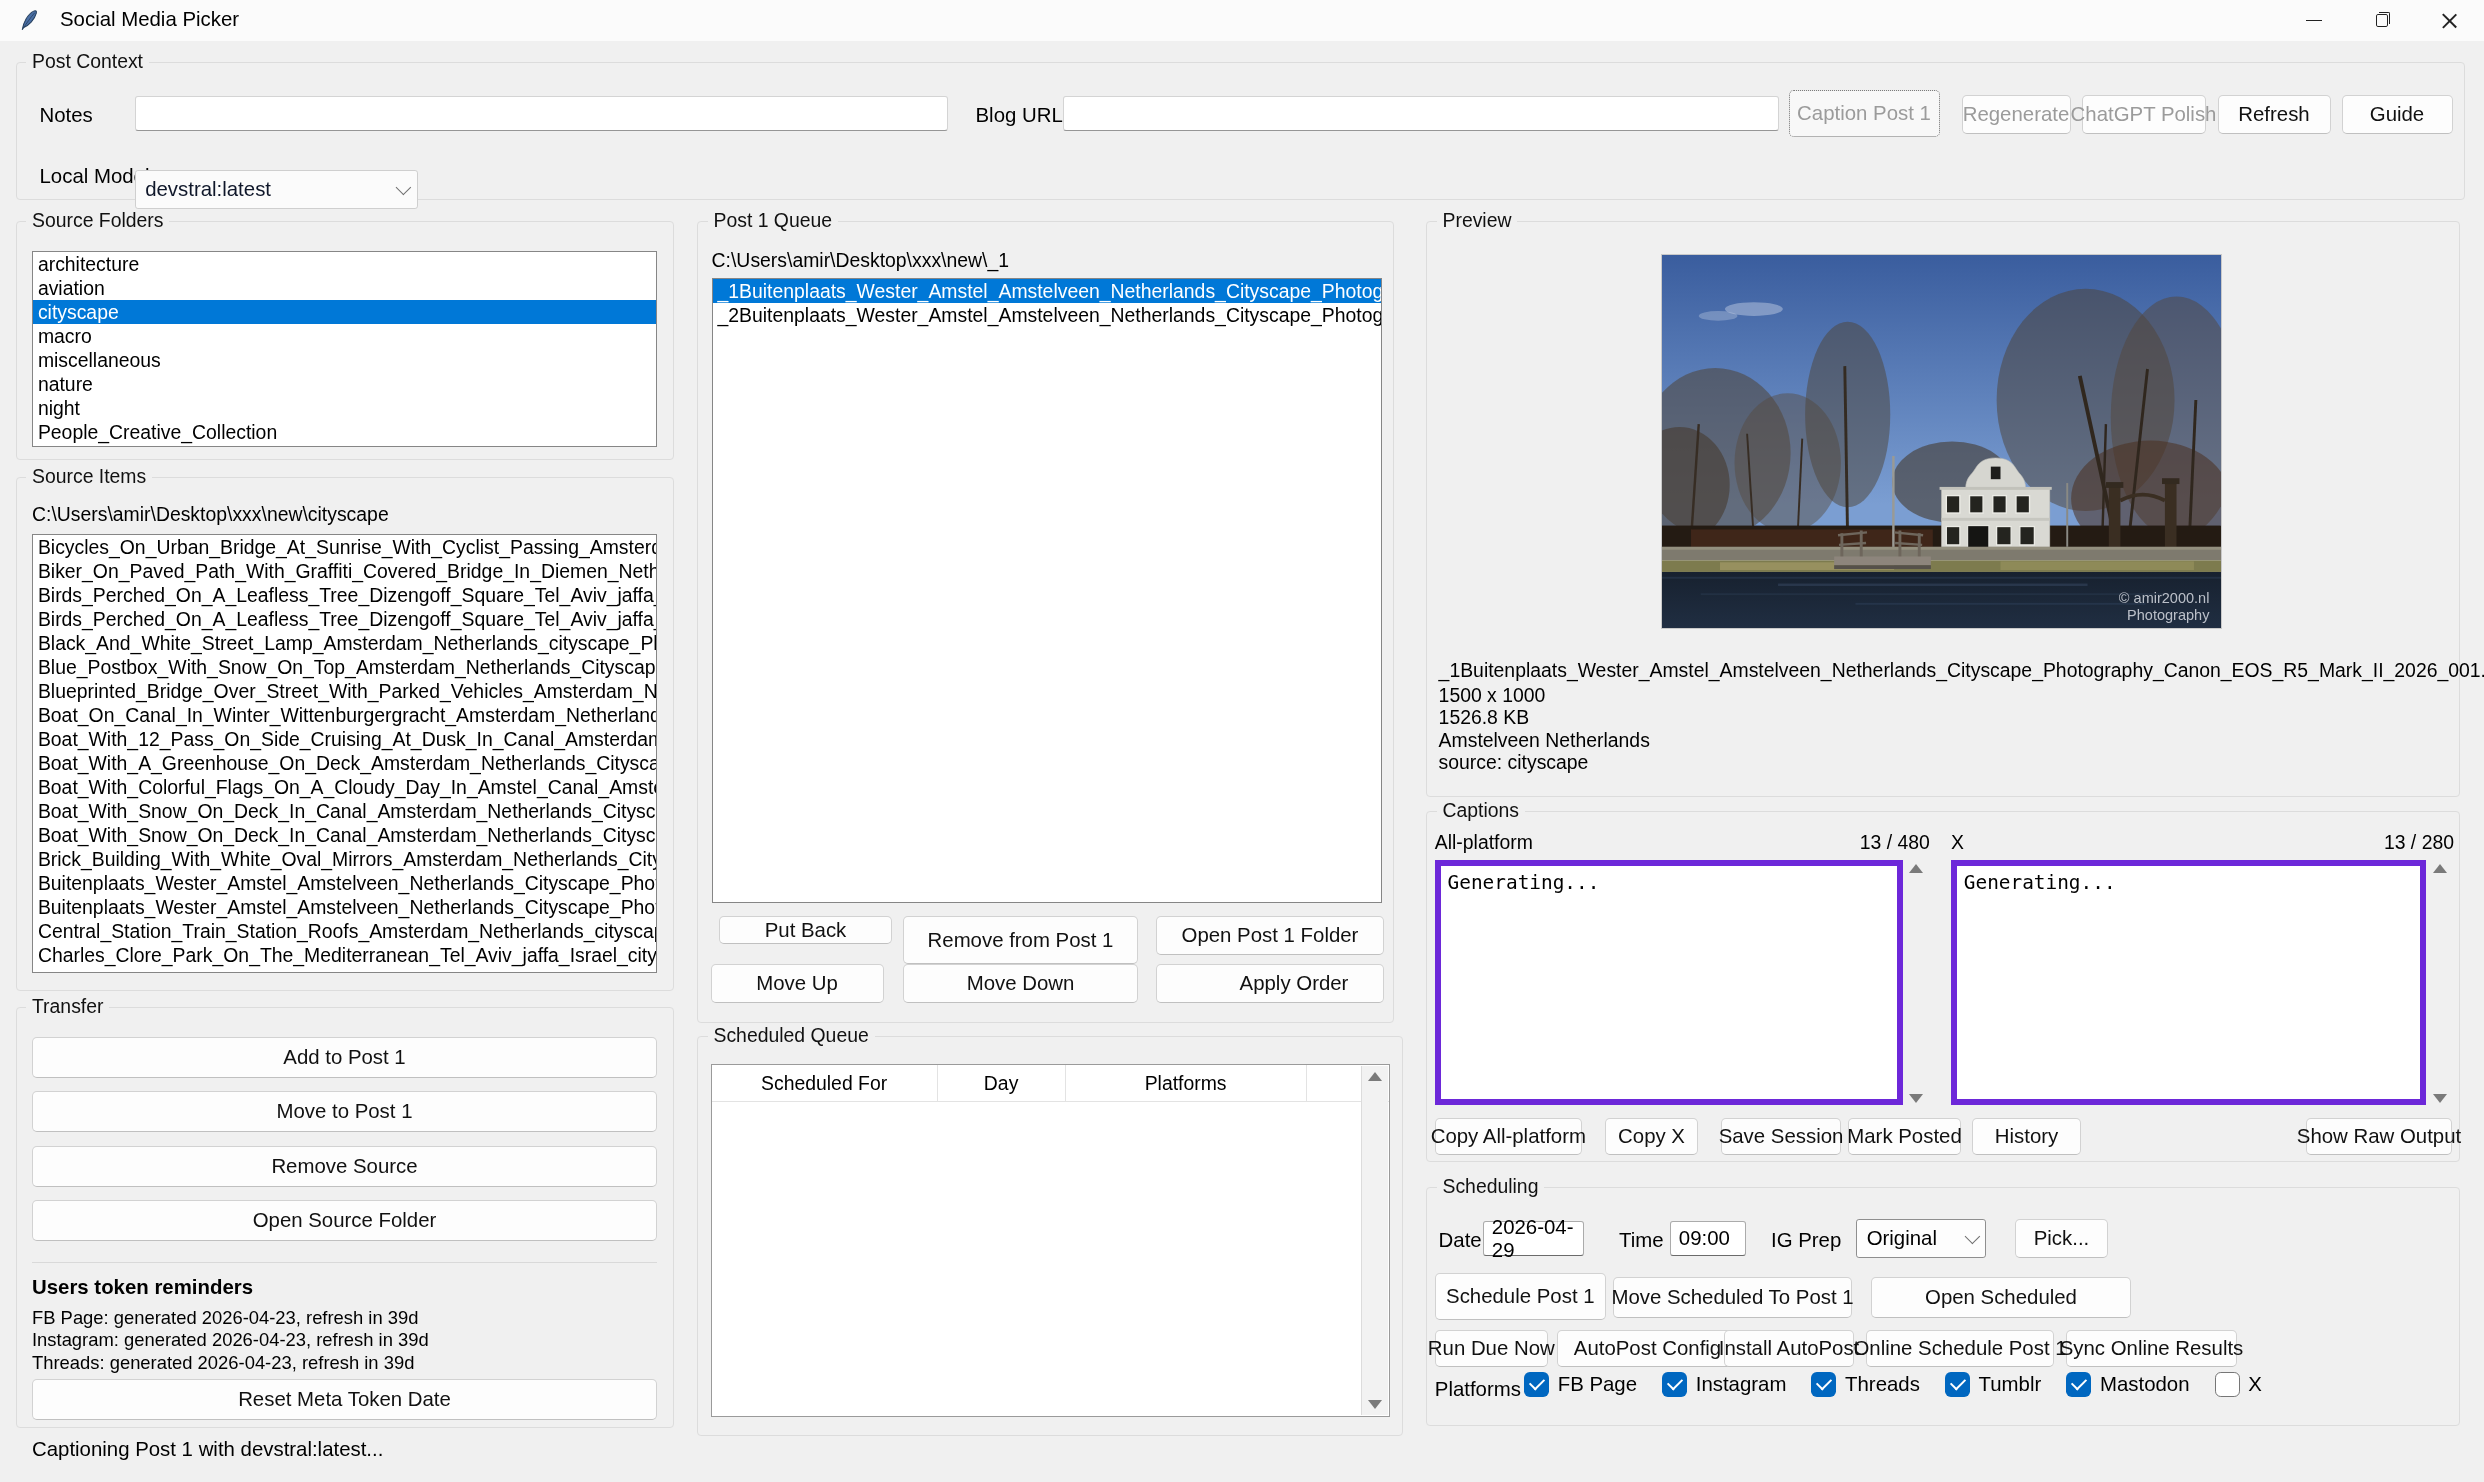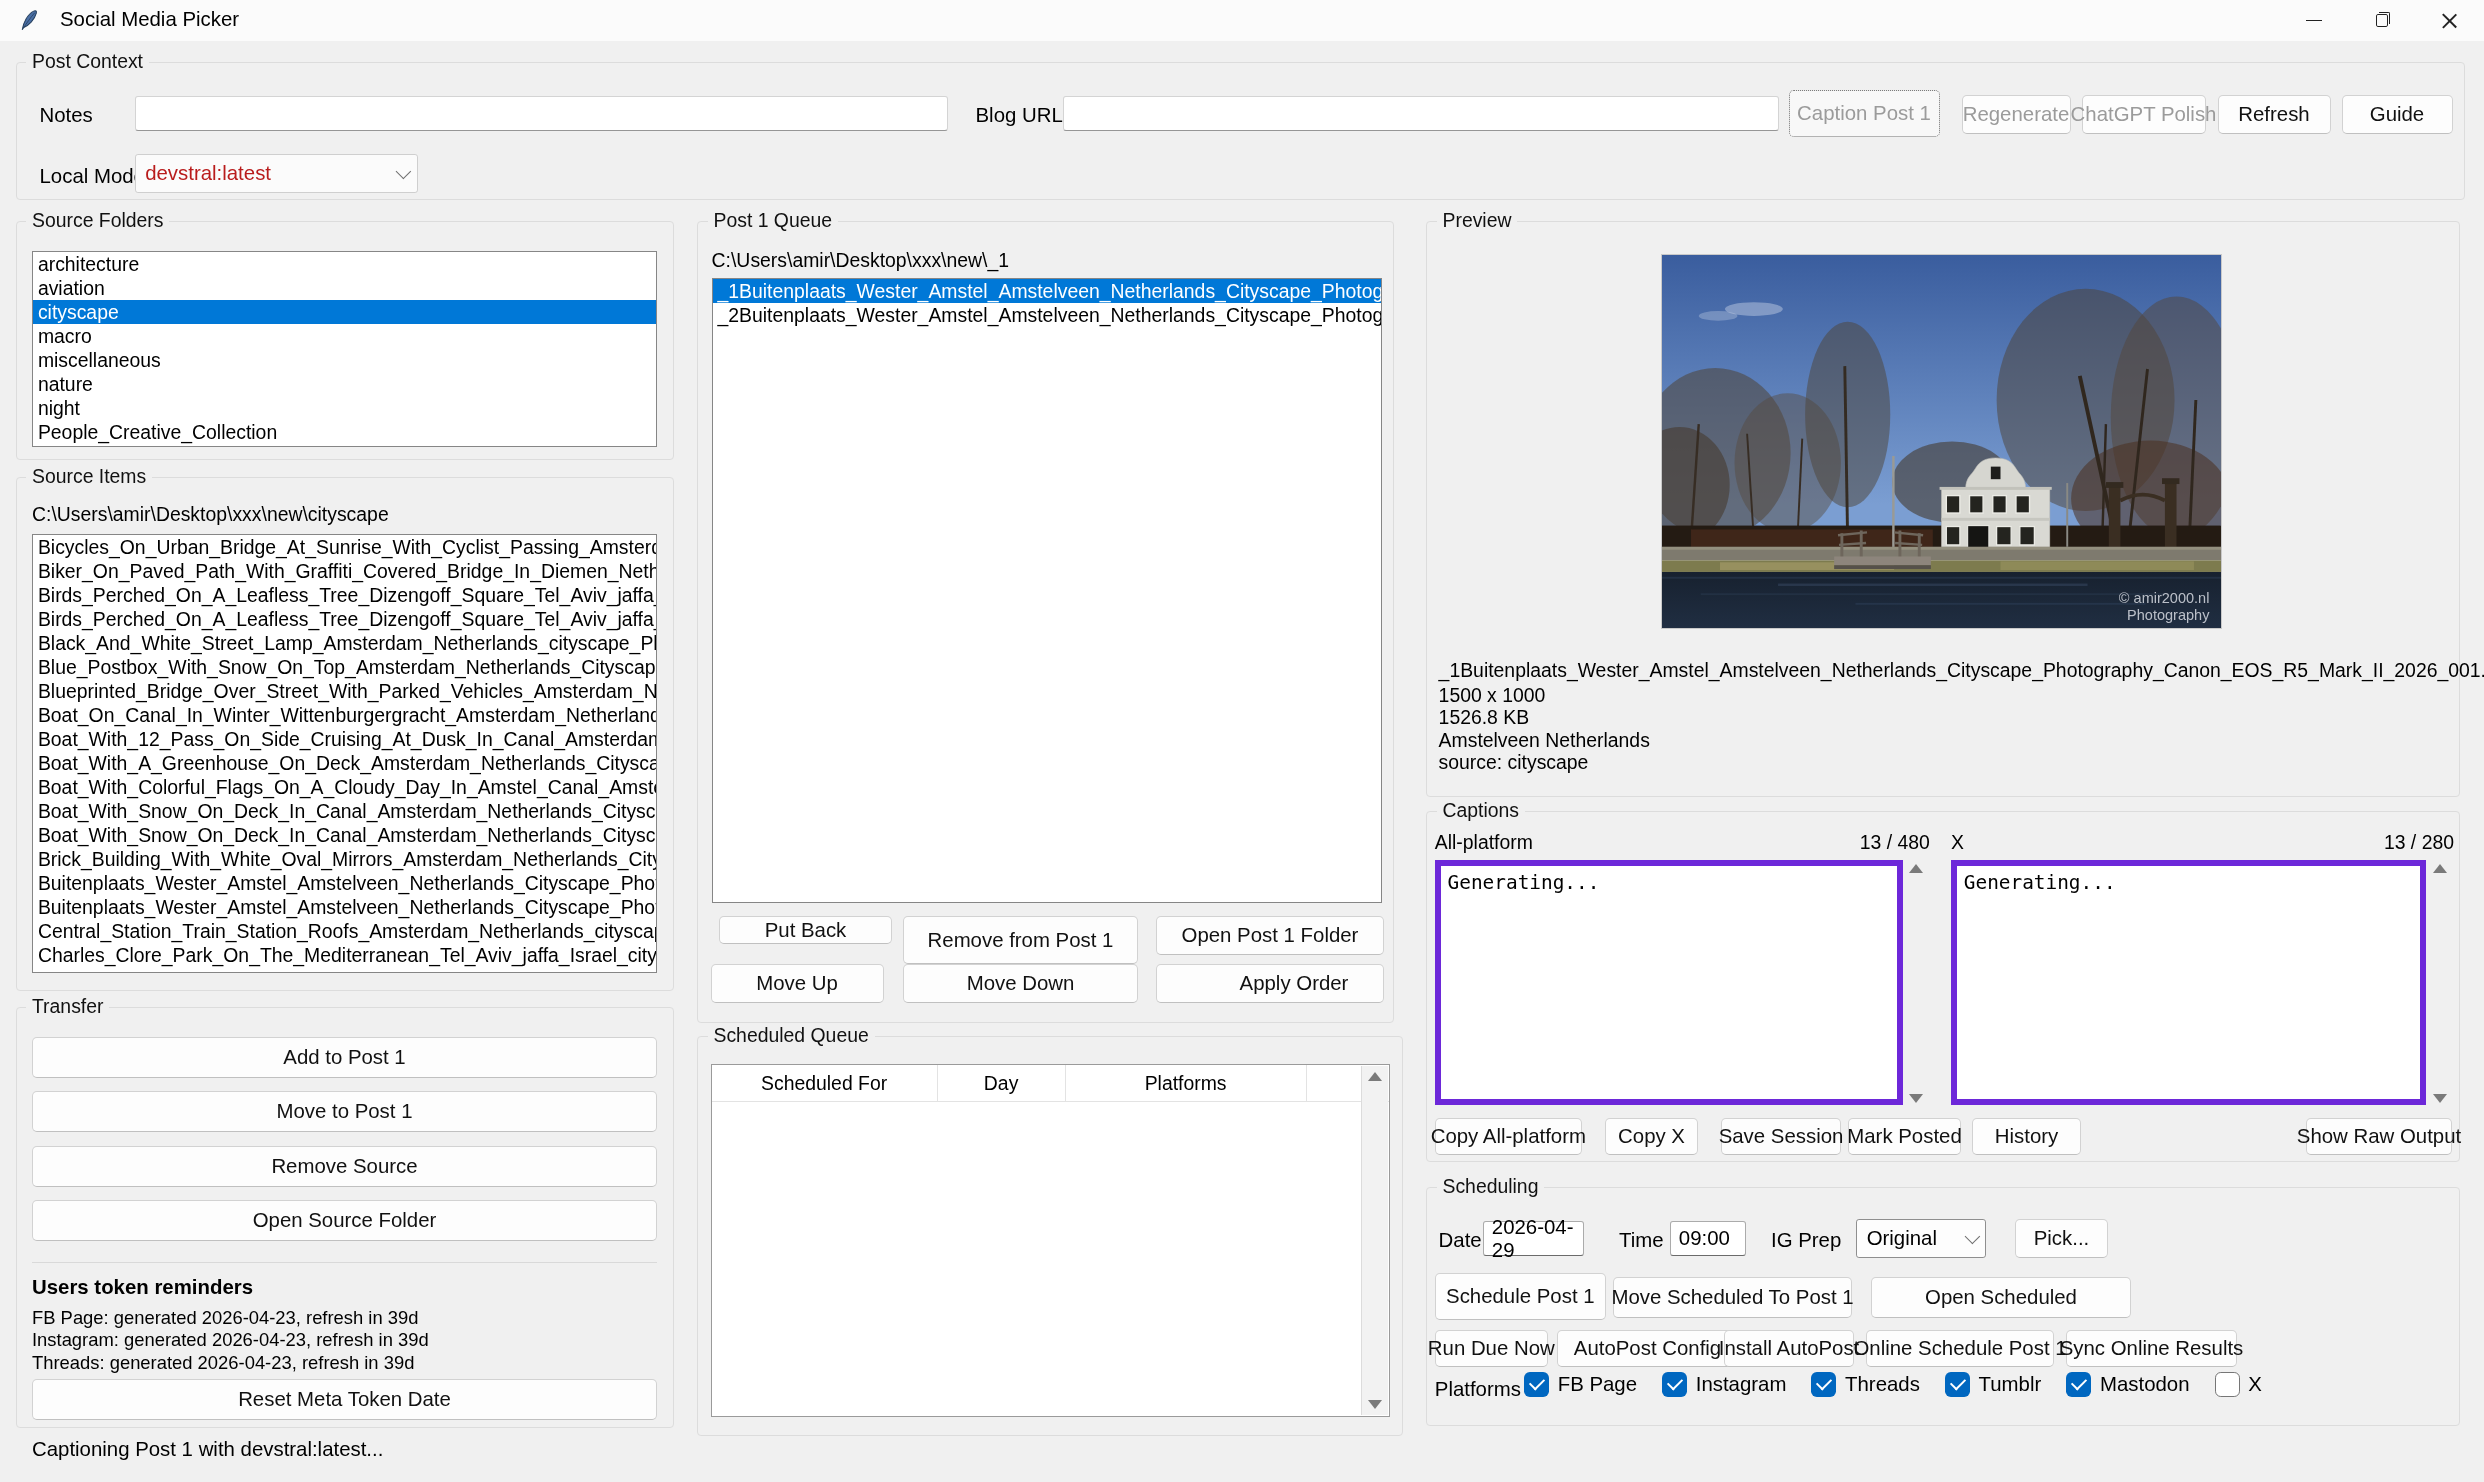--- a/index.html
+++ b/index.html
@@ -40,21 +40,21 @@
     border-radius:2.9px; font-size:20.4px; padding:0 7.8px; display:flex; align-items:center;
   }
   .dateinput {
     position:absolute; background:#fff; border:1px solid #ababab; border-bottom:1.9px solid #6b6b6b;
     border-radius:2.9px; font-size:20.4px; padding:0 7.8px; display:flex; align-items:center;
   }
   .combo {
     position:absolute; background:#fdfdfd; border:1px solid #8f8f8f; border-radius:2.9px;
     display:flex; align-items:center; padding:0 9.7px; font-size:20.4px;
   }
-  .combo.disabled { color:#b91c1c; border-color:#cfcfcf; background:#fbfbfb; }
+  .combo.disabled { color:#0f172a; border-color:#cfcfcf; background:#fbfbfb;margin-top:16px; }
   .chev { margin-left:auto; width:10.7px; height:10.7px; border-right:1.9px solid #707070; border-bottom:1.9px solid #707070; transform:rotate(45deg) translateY(-2.9px); }
   .listbox { position:absolute; background:#fff; border:1px solid #868686; overflow:hidden; }
   .lrow { height:24px; line-height:24px; padding:0 4.9px; white-space:nowrap; overflow:hidden; font-size:19.4px; }
   .lrow.sel { background:#0078d7; color:#fff; }
   .pathtext { position:absolute; font-size:19.4px; white-space:nowrap; }
   .sep { position:absolute; height:0; border-top:1px solid #d9d9d9; }
   .infoline { position:absolute; font-size:19.4px; white-space:nowrap; }
   .mono { font-family:"DejaVu Sans Mono", monospace; }
   
   .tri-up { width:0; height:0; border-left:7.8px solid transparent; border-right:7.8px solid transparent; border-bottom:9.7px solid #7a7a7a; }

